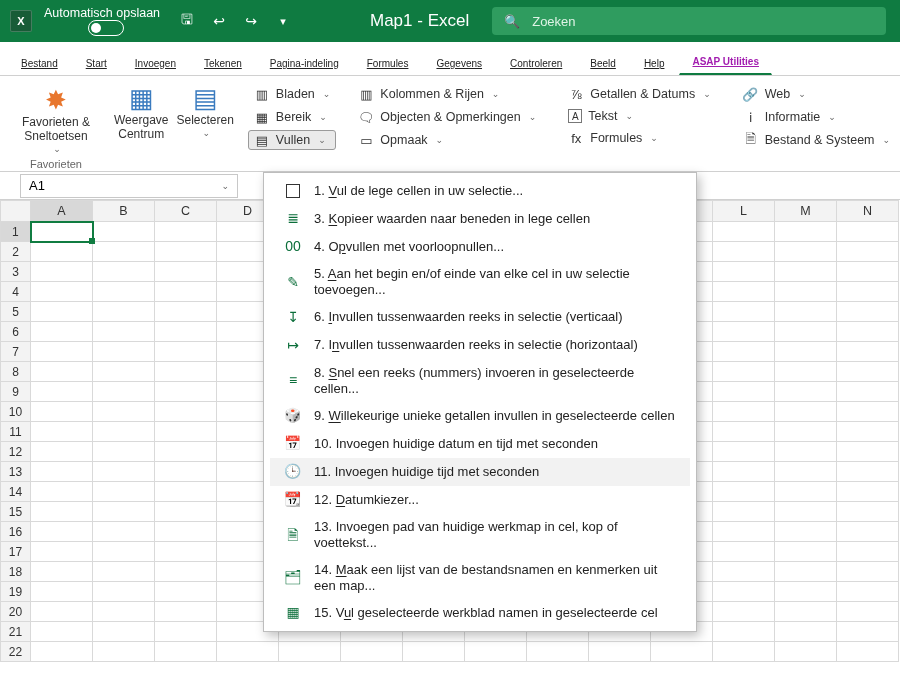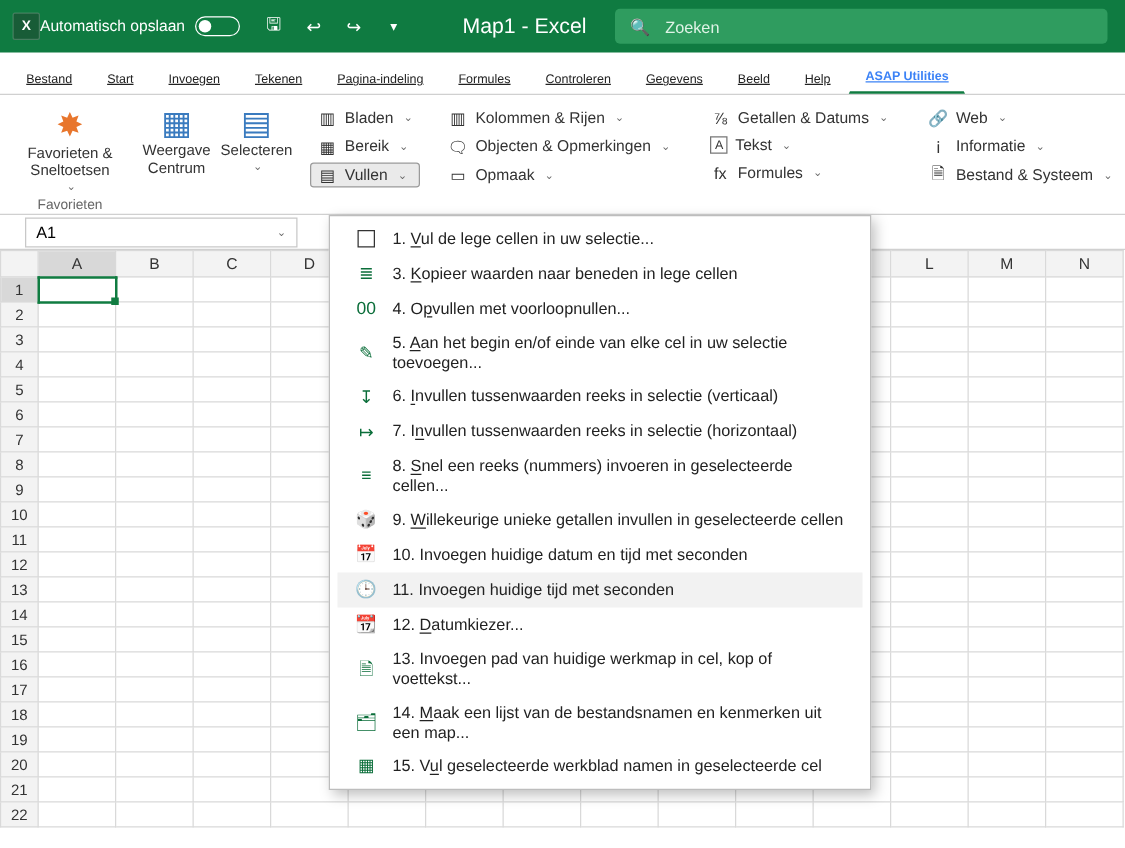--- a/index.html
+++ b/index.html
@@ -1,31 +1,31 @@
 <!DOCTYPE html>
 <html><head>
 <meta charset="utf-8">
 <style>
   * { box-sizing: border-box; margin: 0; padding: 0; font-family: "Segoe UI", sans-serif; }
   html,body { width: 900px; height: 678px; overflow: hidden; background:#fff; }
   
   .titlebar { height: 42px; background:#0f7b41; color:#fff; display:flex; align-items:center; padding:0 10px; position:relative;}
   .titlebar .appicon { width:22px; height:22px; background:#185c37; border:1px solid #fff3; display:flex;align-items:center;justify-content:center;font-size:11px;font-weight:bold;border-radius:2px;}
-  .autosave { display:flex; align-items:center; font-size:12.5px;}
+  .autosave { display:flex; align-items:center; margin-left:12px; font-size:12.5px;flex-direction:column;}
   .toggle { width:36px; height:16px; border:1px solid #fff; border-radius:10px; margin-left:8px; position:relative;}
   .toggle::after{content:"";position:absolute;width:10px;height:10px;border-radius:50%;background:#fff;left:2px;top:2px;}
   .qat { display:flex; align-items:center; gap:14px; margin-left:18px;}
   .qat-btn{ width:18px;height:18px; display:flex;align-items:center;justify-content:center; color:#fff; font-size:14px;}
   .doc-title{ position:absolute; left:370px; font-size:17px;}
   .search{ position:absolute; right:14px; width:394px; height:28px; background:#2f9c5f; border-radius:4px; display:flex; align-items:center; padding:0 12px; font-size:13px; color:#dff3e6;}
   .search .mag{margin-right:12px;}
   
   .tabs{ height:34px; border-bottom:1px solid #d0d0d0; display:flex; align-items:flex-end; padding:0 8px; gap:2px;}
   .tab{ padding:7px 12px 6px; font-size:10px; color:#222; border:1px solid transparent; border-bottom:none; cursor:pointer;text-decoration:underline;}
-  .tab.active{ color:#3b82f6; border-bottom:2px solid #0f7b41; font-weight:600;margin-top:28px;}
+  .tab.active{ color:#a21caf; border-bottom:2px solid #0f7b41; font-weight:600;margin-top:28px;}
   
   .ribbon{ height:96px; border-bottom:1px solid #d0d0d0; display:flex; position:relative; padding:4px 6px 2px;}
   .biggroup{ display:flex; flex-direction:column; align-items:center; justify-content:space-between; padding:2px 10px 0; height:92px;}
   .bigbtn{ display:flex; flex-direction:column; align-items:center; justify-content:flex-start; padding-top:4px; width:80px; font-size:12px; color:#333; text-align:center; line-height:1.15;}
   .bigbtn .ic{ font-size:26px; height:30px; display:flex;align-items:center;justify-content:center;}
   .grouplabel{ font-size:11px; color:#666; padding-bottom:2px;}
   .vsep{ width:1px; background:#ddd; margin:4px 4px;}
   .col{ display:flex; flex-direction:column; gap:3px; padding:4px 6px; font-size:12.5px; color:#333;}
   .rbtn{ display:flex; align-items:center; gap:6px; padding:2px 6px; white-space:nowrap; cursor:pointer;}
   .rbtn.pressed{ border:1px solid #9a9a9a; background:#eaeaea; border-radius:3px; padding:1px 5px;}
@@ -78,22 +78,22 @@
   </div>
 </div>
 
 <div class="tabs" id="tabs">
     <div class="tab">Bestand</div>
     <div class="tab">Start</div>
     <div class="tab">Invoegen</div>
     <div class="tab">Tekenen</div>
     <div class="tab">Pagina-indeling</div>
     <div class="tab">Formules</div>
+    <div class="tab">Gegevens</div>
     <div class="tab">Controleren</div>
-    <div class="tab">Gegevens</div>
     <div class="tab">Beeld</div>
     <div class="tab">Help</div>
     <div class="tab active">ASAP Utilities</div>
   </div>
 
 <div class="ribbon">
   <div class="biggroup">
     <div class="bigbtn">
       <span class="ic" style="color:#e8762d">✸</span>
       <span style="white-space:pre-line">Favorieten &amp;

